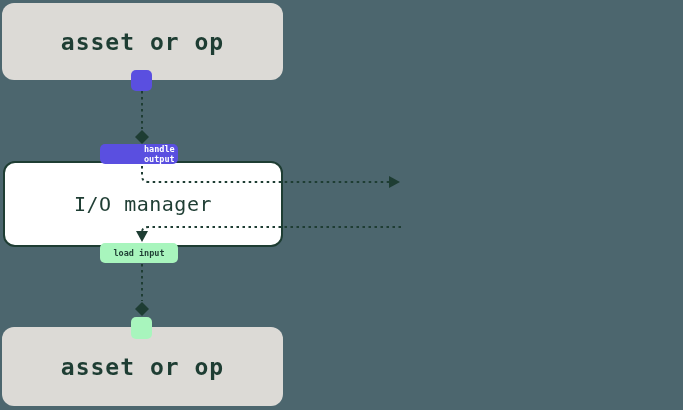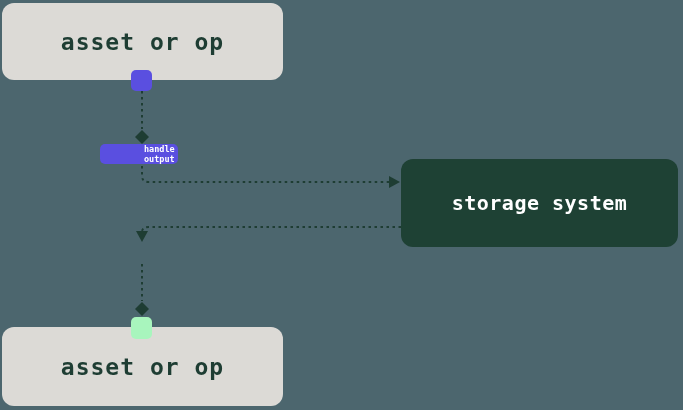--- a/index.html
+++ b/index.html
@@ -88,24 +88,24 @@
 </style>
 </head>
 <body>
 
 <div class="canvas">
 
   <div class="node asset-box" id="asset-top">
     <span>asset or op</span>
   </div>
 
+  <div class="node" id="io-manager">
+    <span>I/O manager</span>
+  </div>
 
-  <div class="node" id="storage-system">
-    <span>storage system</span>
-  </div>
 
   <div class="node asset-box" id="asset-bottom">
     <span>asset or op</span>
   </div>
 
   <svg class="wires" width="683" height="410" viewBox="0 0 683 410">
 
     <g>
       <path class="wire" d="M 142 91 L 142 129"></path>
       <polygon class="wire-end" points="142,130 149,137 142,144 135,137"></polygon>
@@ -126,14 +126,17 @@
       <polygon class="wire-end" points="142,302 149,309 142,316 135,309"></polygon>
     </g>
   </svg>
 
   <div class="port" id="port-output"></div>
   <div class="port" id="port-input"></div>
 
   <div class="edge-badge" id="badge-handle-output">
     <span>handle output</span>
   </div>
+  <div class="edge-badge" id="badge-load-input">
+    <span>load input</span>
+  </div>
 
 </div>
 
 </body></html>

